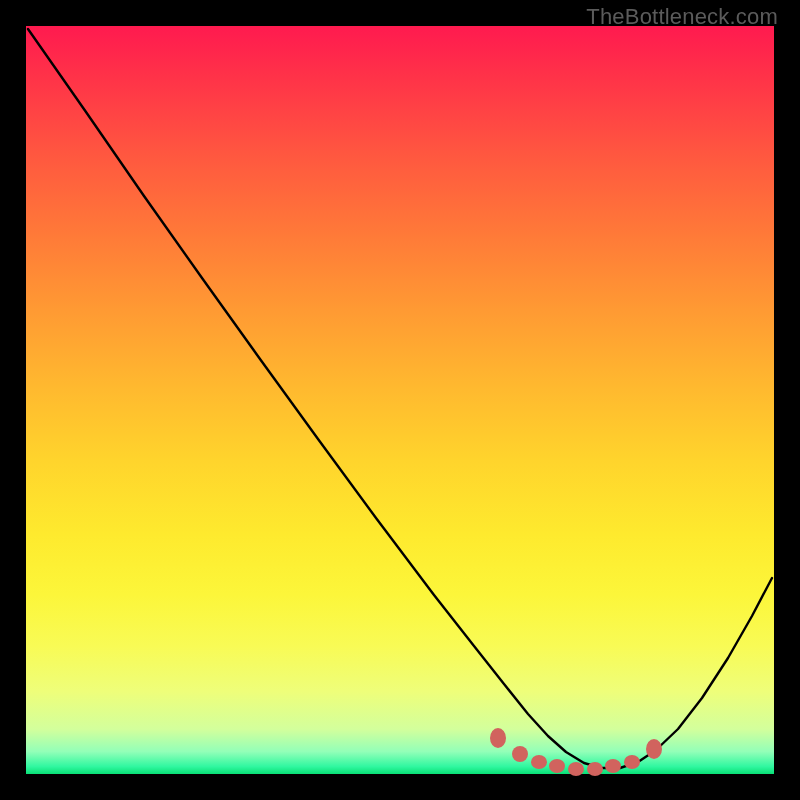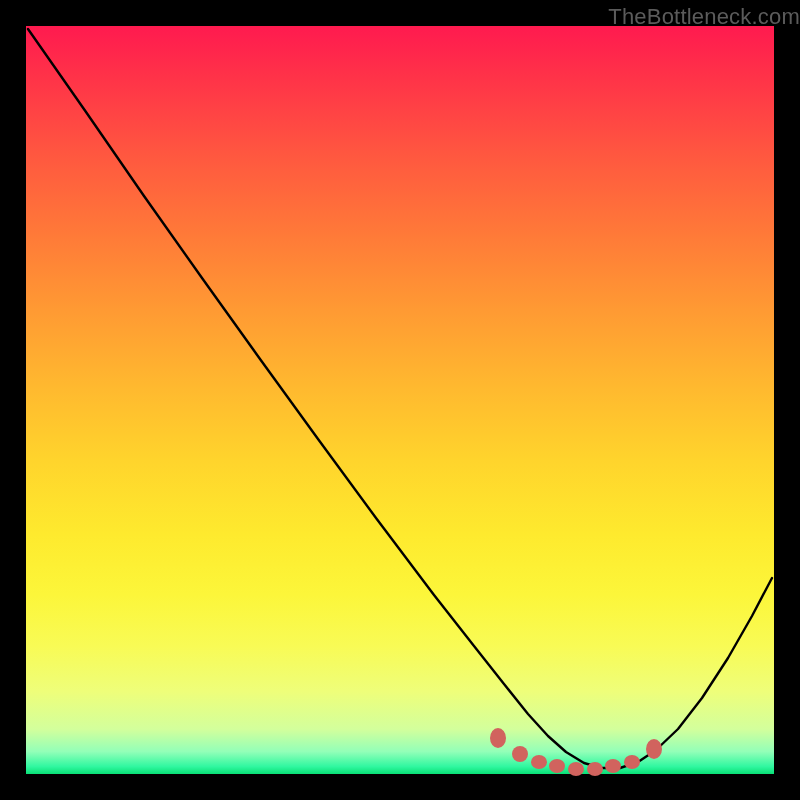--- a/index.html
+++ b/index.html
@@ -31,21 +31,21 @@
       #eefe7a 89%,
       #d3ff9c 94%,
       #93ffb8 97%,
       #30f7a0 99%,
       #09e076 100%
     );
   }
   .watermark {
     position: absolute;
     top: 4px;
-    right: 0;
+    right: 22px;
     color: #5b5b5b;
     font-size: 22px;
     font-weight: 500;
     letter-spacing: 0.2px;
     user-select: none;
   }
   svg.curve {
     position: absolute;
     left: 0;
     top: 0;

